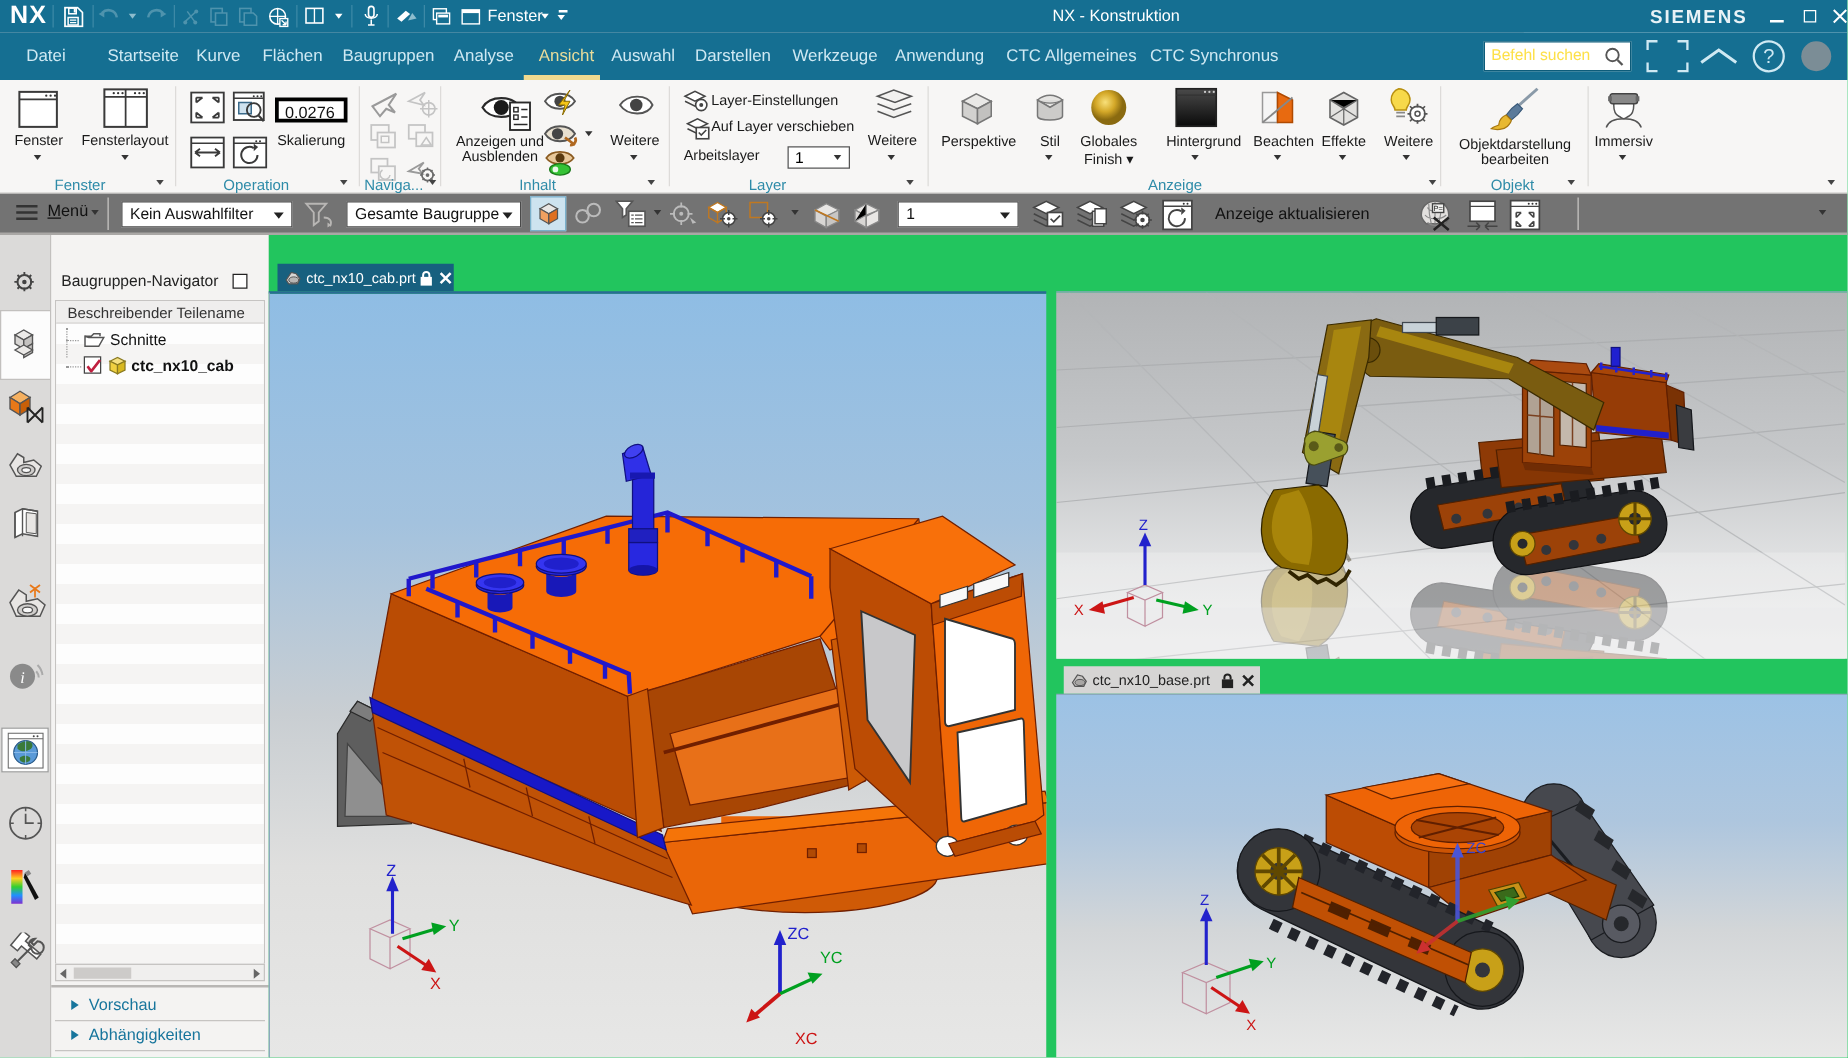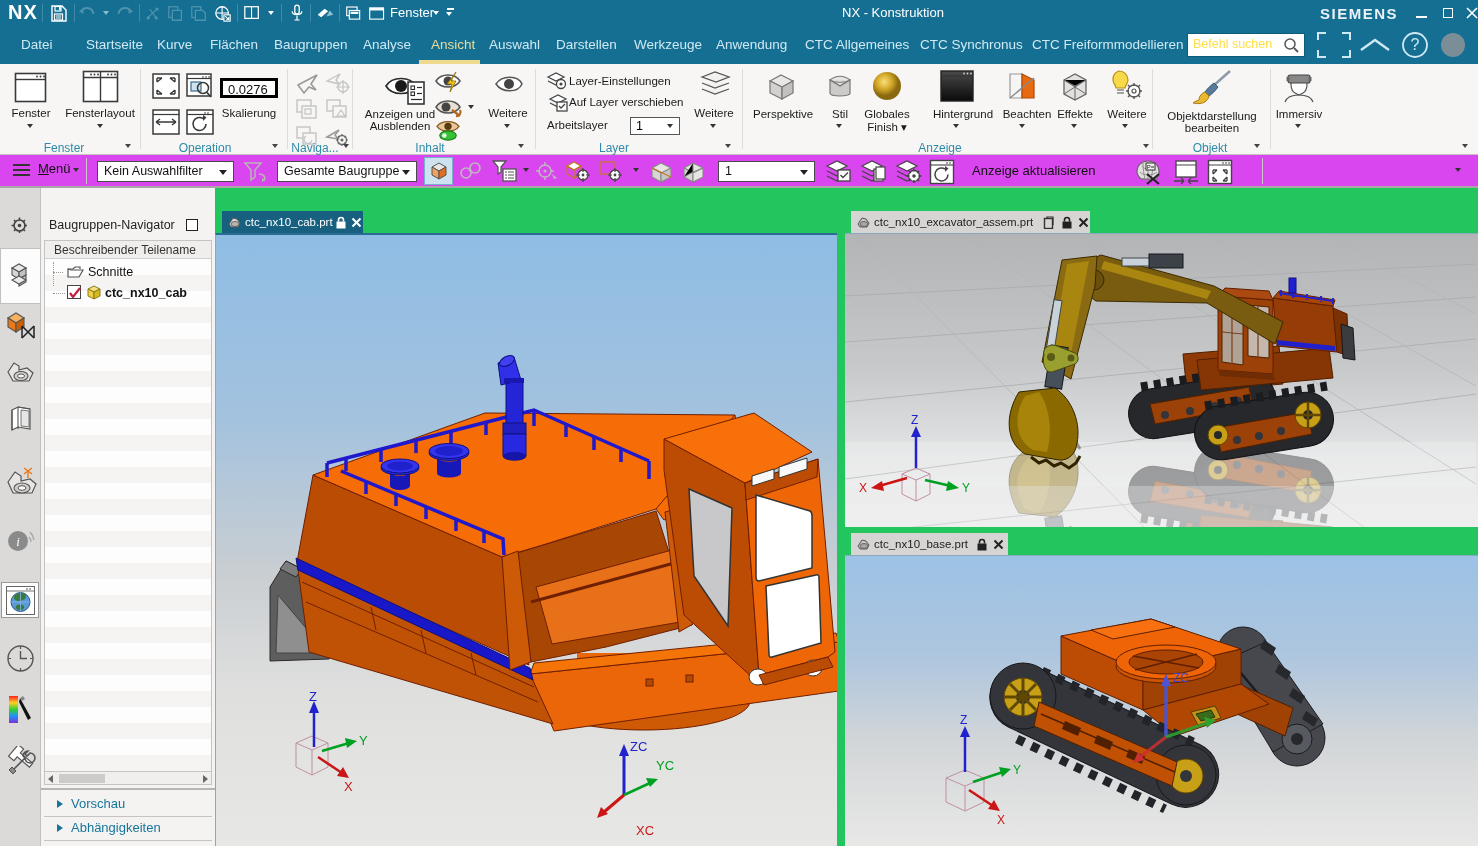--- a/index.html
+++ b/index.html
@@ -11,21 +11,21 @@
 #menubar{position:absolute;left:0;top:26px;width:1478px;height:38px;background:#156f92;}
 .mtab{position:absolute;top:0;height:38px;line-height:38px;color:#cfe9f3;font-size:13.5px;}
 
 #ribbon{position:absolute;left:0;top:64px;width:1478px;height:91px;background:#f7f6f5;border-bottom:1px solid #c5c3c1;}
 .rlabel{position:absolute;top:77px;font-size:12px;color:#2e8ba8;text-align:center;}
 .rdiv{position:absolute;top:5px;height:80px;width:1px;background:#dddbd9;}
 .rtext{position:absolute;font-size:11.5px;color:#1a1a1a;text-align:center;}
 .arrow{position:absolute;width:0;height:0;border-left:3.5px solid transparent;border-right:3.5px solid transparent;border-top:4px solid #333;}
 .garrow{position:absolute;width:0;height:0;border-left:3.5px solid transparent;border-right:3.5px solid transparent;border-top:4px solid #444;}
 
-#toolbar{position:absolute;left:0;top:155px;width:1478px;height:33px;background:#d946ef;border-bottom:2px solid #a9a7a5;}
+#toolbar{position:absolute;left:0;top:155px;width:1478px;height:33px;background:#737373;border-bottom:2px solid #a9a7a5;}
 .combo{position:absolute;height:21px;background:#fff;border:1px solid #4a4a4a;font-size:12.5px;color:#111;line-height:19px;padding-left:6px;}
 .combo .ca{position:absolute;right:6px;top:8px;width:0;height:0;border-left:4px solid transparent;border-right:4px solid transparent;border-top:5px solid #222;}
 
 #sidebar{position:absolute;left:0;top:188px;width:41px;height:658px;background:#dbdad9;border-right:1px solid #c2c0be;}
 
 #nav{position:absolute;left:41px;top:188px;width:174px;height:658px;background:#f4f3f2;}
 #navtree{position:absolute;left:3px;top:52px;width:168px;height:531px;background:#fdfdfd;border:1px solid #c6c4c2;}
 
 #viewarea{position:absolute;left:215px;top:188px;width:1263px;height:658px;background:#22c55e;}
 .vtab{position:absolute;height:22px;font-size:12.5px;line-height:22px;}
@@ -123,21 +123,20 @@
     <div class="mtab" style="left:274px;">Baugruppen</div>
     <div class="mtab" style="left:363px;">Analyse</div>
     <div class="mtab" style="left:431px;color:#e9dd9b;">Ansicht</div>
     <div class="abs" style="left:419px;top:34px;width:61px;height:4px;background:#efd98f;"></div>
     <div class="mtab" style="left:489px;">Auswahl</div>
     <div class="mtab" style="left:556px;">Darstellen</div>
     <div class="mtab" style="left:634px;">Werkzeuge</div>
     <div class="mtab" style="left:716px;">Anwendung</div>
     <div class="mtab" style="left:805px;">CTC Allgemeines</div>
     <div class="mtab" style="left:920px;">CTC Synchronus</div>
-    <div class="mtab" style="left:1032px;">CTC Freiformmodellieren</div>
     <div class="abs" style="left:1187px;top:7px;width:118px;height:24px;background:#fff;border:1px solid #0d5c7a;"></div>
     <div class="abs" style="left:1193px;top:11px;font-size:12.5px;color:#fde047;">Befehl suchen</div>
     <svg class="abs" style="left:1282px;top:10px" width="18" height="18" viewBox="0 0 18 18">
         <circle cx="8" cy="8" r="5" fill="none" stroke="#555" stroke-width="1.5"></circle>
         <path d="M12 12l4 4" stroke="#555" stroke-width="1.8"></path>
       </svg>
     <svg class="abs" style="left:1317px;top:6px" width="34" height="26" viewBox="0 0 34 26">
         <path d="M1 8V1h8M25 1h8v7M33 18v7h-8M9 25H1v-7" fill="none" stroke="#cfe9f3" stroke-width="2"></path>
       </svg>
     <svg class="abs" style="left:1359px;top:12px" width="32" height="14" viewBox="0 0 32 14">
@@ -745,38 +744,20 @@
             <polygon points="442,544 430,543 434,552" fill="#00a020"></polygon>
           <path d="M408,560 L388,577" stroke="#cc1515" stroke-width="3"></path>
             <polygon points="381,583 385,572 392,579" fill="#cc1515"></polygon>
           <text x="414" y="516" fill="#2222cc">ZC</text>
             <text x="440" y="535" fill="#00a020">YC</text>
             <text x="420" y="600" fill="#cc1515">XC</text>
         </g>
       </svg>
     </div>
 
-    <div class="vtab" style="left:636px;top:23px;width:239px;background:#d6d5d4;color:#222;">
-      <svg class="abs" style="left:5px;top:4px" width="15" height="14" viewBox="0 0 15 14">
-          <path d="M2 9l4-6 4 1 3 4-2 4H4z" fill="#c8c6c4" stroke="#555" stroke-width="1"></path>
-          <ellipse cx="8" cy="9" rx="4" ry="2.5" fill="#a8a6a4" stroke="#555" stroke-width="0.8"></ellipse>
-        </svg>
-      <span style="margin-left:23px;font-size:11.5px;">ctc_nx10_excavator_assem.prt</span>
-      <svg class="abs" style="left:192px;top:5px" width="12" height="13" viewBox="0 0 12 13">
-          <rect x="1.5" y="2.5" width="8" height="10" fill="none" stroke="#333" stroke-width="1.4"></rect>
-          <path d="M4 2.5V1h6v8" fill="none" stroke="#333" stroke-width="1.2"></path>
-        </svg>
-      <svg class="abs" style="left:210px;top:5px" width="12" height="13" viewBox="0 0 12 13">
-          <rect x="1.5" y="5.5" width="9" height="7" fill="#222"></rect>
-          <path d="M3.5 5.5V4a2.5 2.5 0 0 1 5 0v1.5" fill="none" stroke="#222" stroke-width="1.6"></path>
-        </svg>
-      <svg class="abs" style="left:227px;top:6px" width="11" height="11" viewBox="0 0 11 11">
-          <path d="M1.5 1.5l8 8M9.5 1.5l-8 8" stroke="#222" stroke-width="2"></path>
-        </svg>
-    </div>
 
     <div class="vp" style="left:630px;top:45px;width:633px;height:294px;border-top:1px solid #8aa8bc;background:linear-gradient(#b2b4b6 0%,#c6c8ca 45%,#e2e3e4 75%,#f0f0ef 100%);">
       <svg width="631" height="294" viewBox="0 0 631 294">
         <g stroke="#a8aaac" stroke-width="1" opacity="0.75">
           <line x1="0" y1="62" x2="631" y2="30"></line>
           <line x1="0" y1="108" x2="631" y2="63"></line>
           <line x1="0" y1="168" x2="631" y2="105"></line>
           <line x1="0" y1="245" x2="631" y2="160"></line>
           <line x1="60" y1="294" x2="631" y2="233"></line>
         </g>

